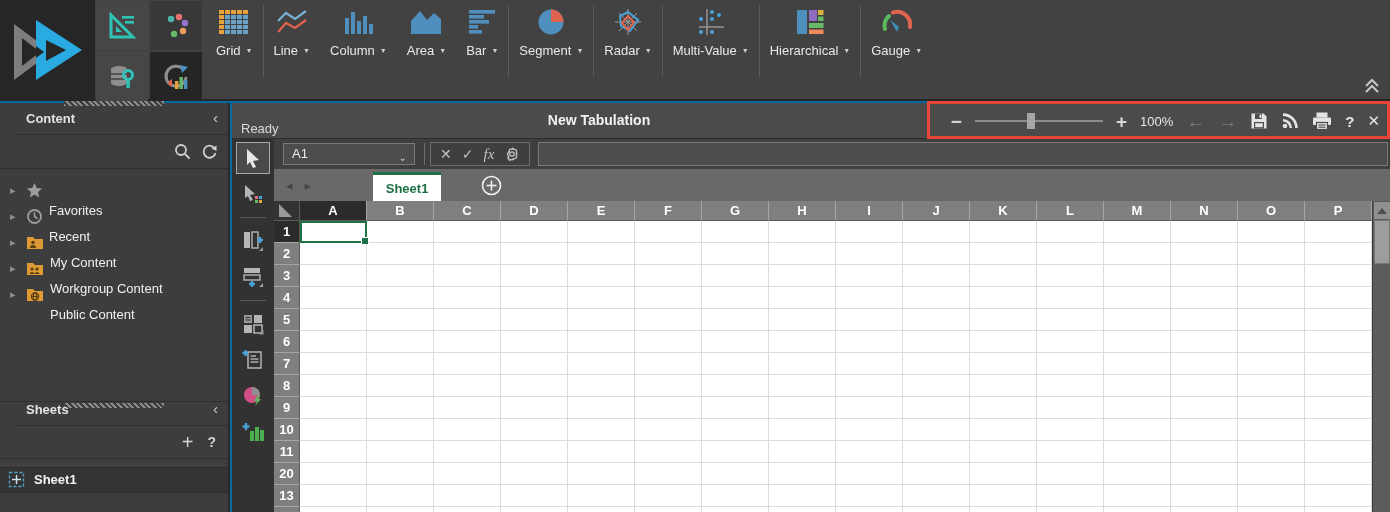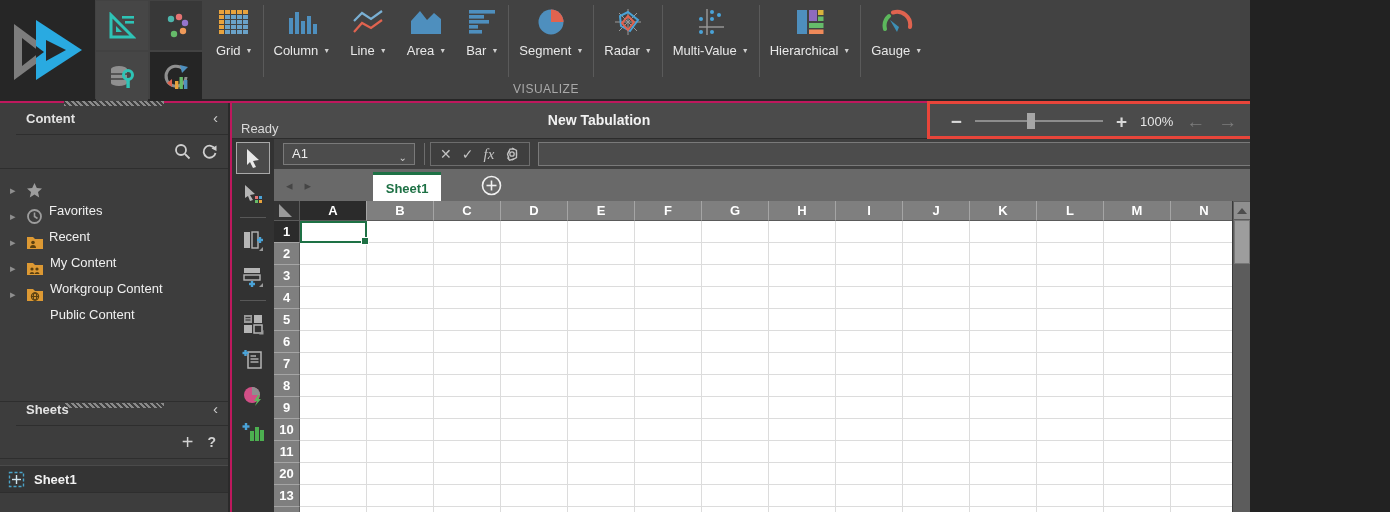--- a/index.html
+++ b/index.html
@@ -1,17 +1,17 @@
 <!DOCTYPE html>
 <html><head>
 <meta charset="utf-8">
 <style>
   * { box-sizing: border-box; margin: 0; padding: 0; }
   body { font-family: "Liberation Sans", sans-serif; background: #222; }
-  #page { position: relative; width: 1250px; height: 512px; overflow: hidden; background: #be185d; }
+  #page { position: relative; width: 1390px; height: 512px; overflow: hidden; background: #0369a1; }
 
   
   #ribbon { position: absolute; left: 0; top: 0; width: 1390px; height: 101px; background: #424242; border-bottom: 2px solid #262626; }
   #logo-block { position: absolute; left: 0; top: 0; width: 95px; height: 101px; background: #262626; }
   #module-tiles { position: absolute; left: 96px; top: 0; width: 107px; height: 101px; display: grid; grid-template-columns: 52px 52px; grid-template-rows: 49px 49px; gap: 2px; padding-top: 1px; }
   .tile { display: flex; align-items: center; justify-content: center; background: #464646; cursor: pointer; }
   .tile.dim { background: #383838; }
   .tile.active { background: #252525; }
   #viz-group { position: absolute; left: 206px; top: 0; height: 101px; display: flex; align-items: flex-start; }
   .rbtn { display: flex; flex-direction: column; align-items: center; padding: 5px 10px 0 10px; height: 78px; cursor: pointer; }
@@ -188,42 +188,42 @@
           </svg>
         </span>
         <span class="rlab">
             <span>Grid</span>
             <span class="caret">▼</span>
           </span>
       </div>
       <div class="rsep"></div>
       <div class="rbtn">
         <span class="ric">
+          <svg width="32" height="28" viewBox="0 0 32 28">
+            <polyline points="2,13 10,5 19,11 30,3" fill="none" stroke="#7ab0d4" stroke-width="2.2"></polyline>
+            <polyline points="2,24 10,15 19,20 30,12" fill="none" stroke="#e0634f" stroke-width="2.2"></polyline>
+          </svg>
+        </span>
+        <span class="rlab">
+            <span>Line</span>
+            <span class="caret">▼</span>
+          </span>
+      </div>
+      <div class="rbtn">
+        <span class="ric">
           <svg width="30" height="28" viewBox="0 0 30 28">
             <rect x="2" y="10" width="4" height="16" fill="#4e8fbe"></rect>
             <rect x="8" y="4" width="4" height="22" fill="#4e8fbe"></rect>
             <rect x="14" y="13" width="4" height="13" fill="#4e8fbe"></rect>
             <rect x="20" y="8" width="4" height="18" fill="#4e8fbe"></rect>
             <rect x="26" y="16" width="4" height="10" fill="#4e8fbe"></rect>
           </svg>
         </span>
         <span class="rlab">
             <span>Column</span>
-            <span class="caret">▼</span>
-          </span>
-      </div>
-      <div class="rbtn">
-        <span class="ric">
-          <svg width="32" height="28" viewBox="0 0 32 28">
-            <polyline points="2,13 10,5 19,11 30,3" fill="none" stroke="#7ab0d4" stroke-width="2.2"></polyline>
-            <polyline points="2,24 10,15 19,20 30,12" fill="none" stroke="#e0634f" stroke-width="2.2"></polyline>
-          </svg>
-        </span>
-        <span class="rlab">
-            <span>Line</span>
             <span class="caret">▼</span>
           </span>
       </div>
       <div class="rbtn">
         <span class="ric">
           <svg width="32" height="28" viewBox="0 0 32 28">
             <path d="M1 26 L1 13 L10 3 L17 12 L24 5 L31 11 L31 26 Z" fill="#4e8fbe"></path>
           </svg>
         </span>
         <span class="rlab">
@@ -320,21 +320,20 @@
             <path d="M12 4.5 A13 13 0 0 1 29 19" fill="none" stroke="#e0634f" stroke-width="4" stroke-linecap="round"></path>
             <path d="M16 24 L9 12 L18 19 Z" fill="#3d8fb5"></path>
           </svg>
         </span>
         <span class="rlab">
             <span>Gauge</span>
             <span class="caret">▼</span>
           </span>
       </div>
     </div>
-    <div id="viz-label">VISUALIZE</div>
     <div id="ribbon-collapse">
       <svg width="20" height="20" viewBox="0 0 20 20">
         <polyline points="4,10 10,4 16,10" fill="none" stroke="#c9c9c9" stroke-width="2"></polyline>
         <polyline points="4,16 10,10 16,16" fill="none" stroke="#c9c9c9" stroke-width="2"></polyline>
       </svg>
     </div>
   </div>
 
   <div id="statusbar">
     <span id="status-ready">Ready</span>

